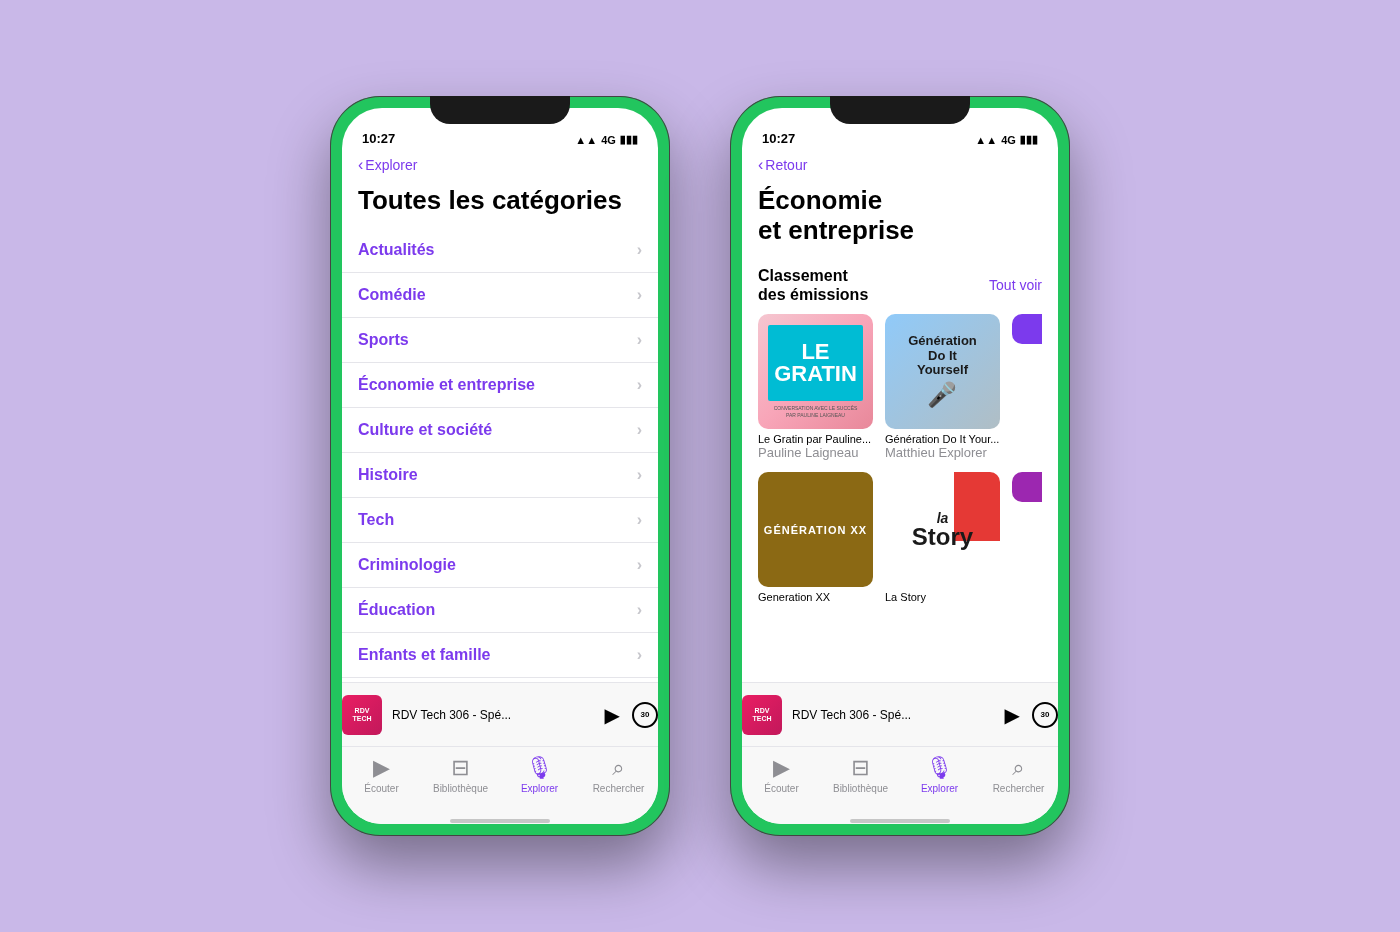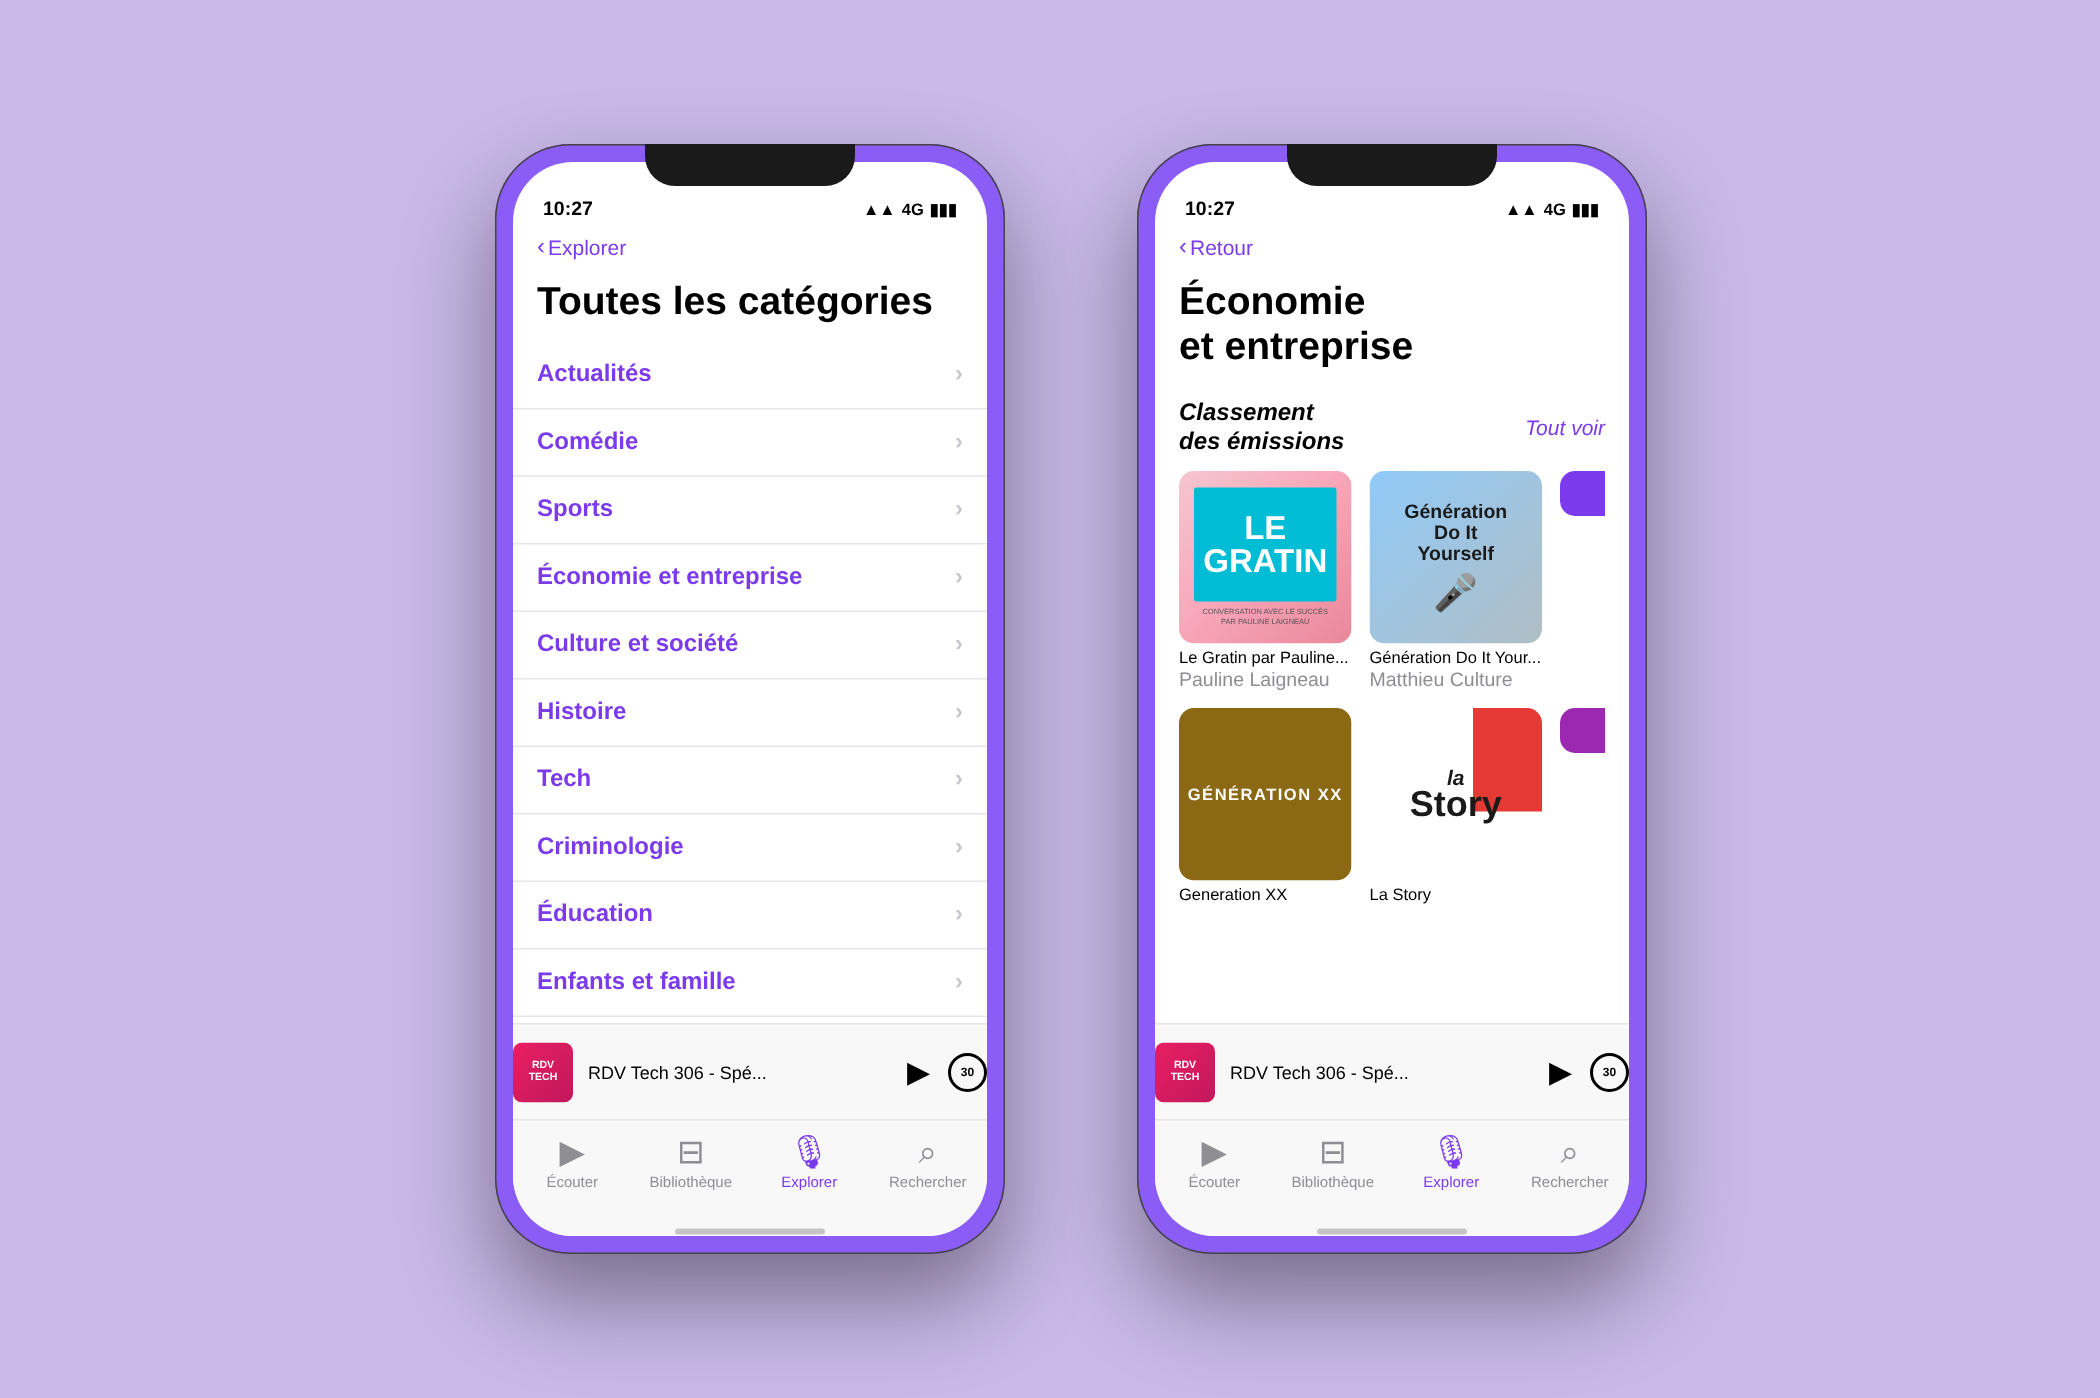--- a/index.html
+++ b/index.html
@@ -11,26 +11,25 @@
       align-items: center;
       justify-content: center;
       gap: 60px;
       font-family: -apple-system, BlinkMacSystemFont, 'SF Pro Display', 'Helvetica Neue', sans-serif;
     }
 
     
     .phone {
       width: 340px;
       height: 740px;
-      background: #8b5cf6;
+      background: #22c55e;
       border-radius: 50px;
       padding: 12px;
       box-shadow: 0 30px 60px rgba(0,0,0,0.4), inset 0 0 0 1px #444;
       position: relative;
-      margin-left: 28px;
     }
     .phone-inner {
       width: 100%;
       height: 100%;
       background: #fff;
       border-radius: 40px;
       overflow: hidden;
       position: relative;
       display: flex;
       flex-direction: column;
@@ -239,21 +238,20 @@
       opacity: 0.2;
     }
 
     
     .section-title-row {
       display: flex;
       align-items: center;
       justify-content: space-between;
       padding: 8px 16px 10px;
       flex-shrink: 0;
-      font-style: italic;
     }
     .section-title {
       font-size: 16px;
       font-weight: 700;
       color: #000;
       line-height: 1.2;
     }
     .section-see-all {
       color: #7c3aed;
       font-size: 14px;
@@ -574,21 +572,21 @@
           <div class="podcast-author">Pauline Laigneau</div>
         </div>
         <div class="podcast-card">
           <div class="podcast-art">
             <div class="art-generation">
               <div class="art-generation-text">Génération<br>Do It<br>Yourself</div>
               <div class="art-generation-mic">🎤</div>
             </div>
           </div>
           <div class="podcast-name">Génération Do It Your...</div>
-          <div class="podcast-author">Matthieu Culture</div>
+          <div class="podcast-author">Matthieu Explorer</div>
         </div>
         <div class="podcast-card-partial">
           <div class="podcast-art-partial">
             <div class="art-partial-purple"></div>
           </div>
         </div>
       </div>
 
       <div class="podcast-row">
         <div class="podcast-card">

